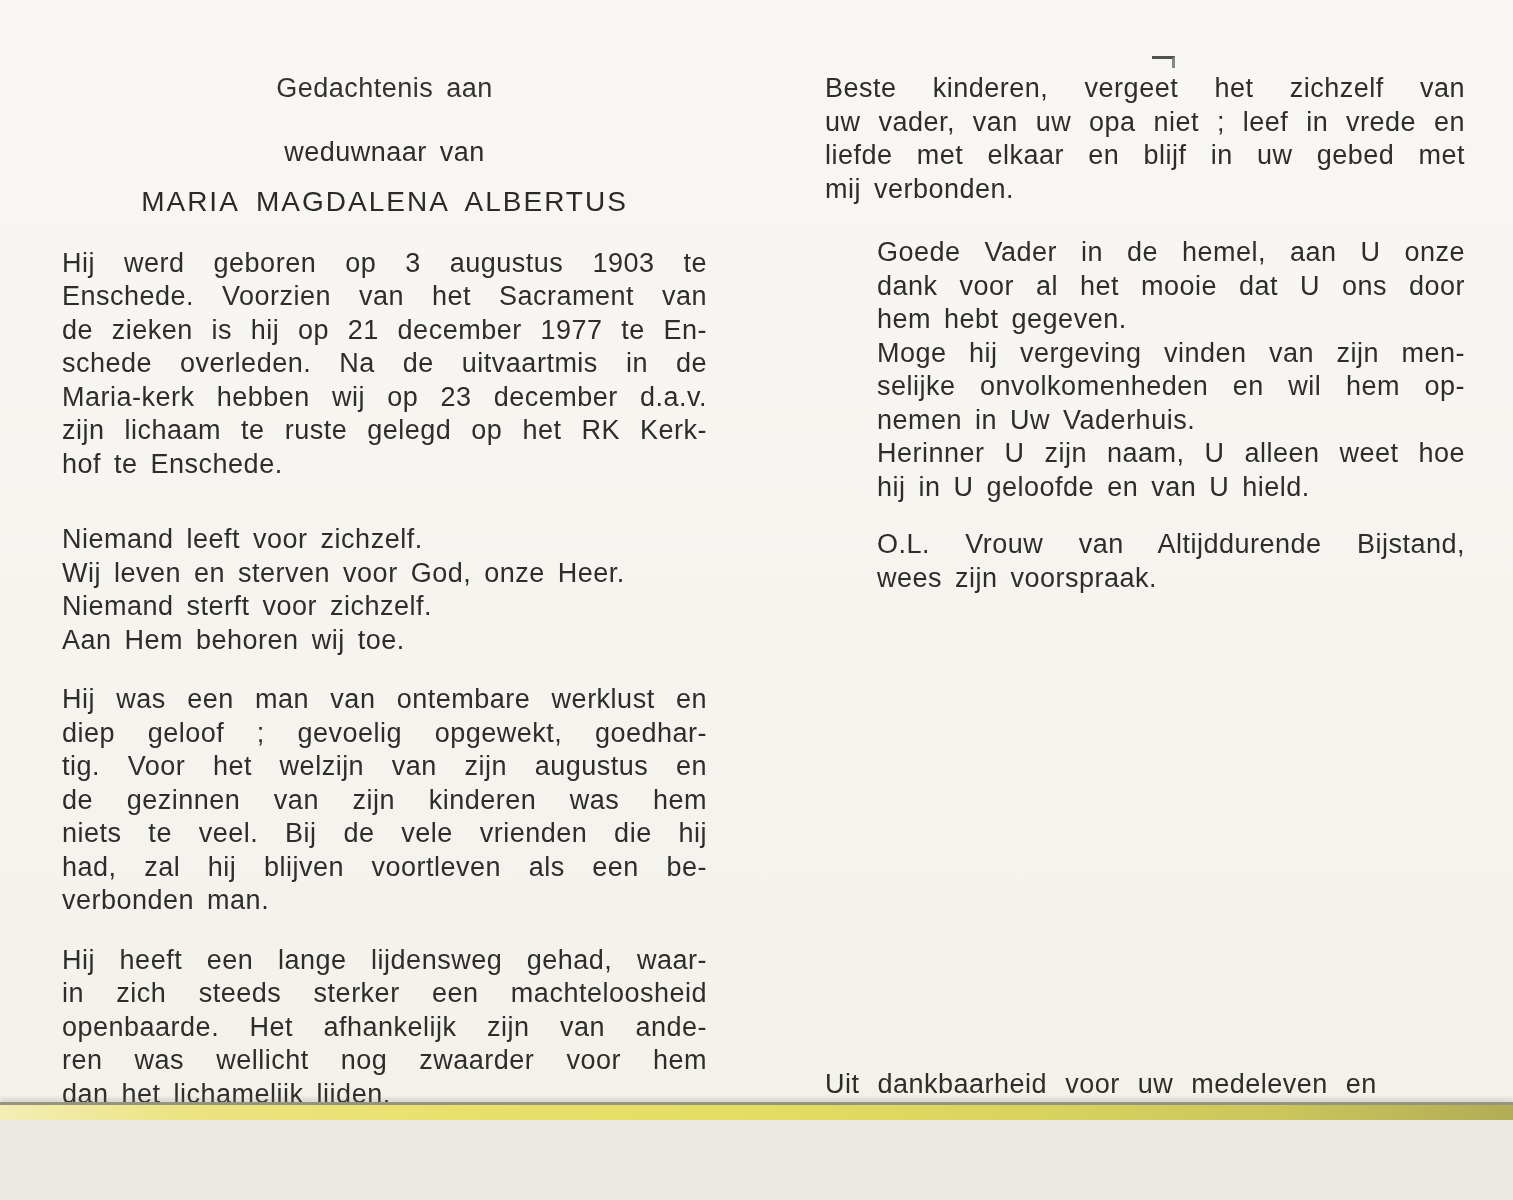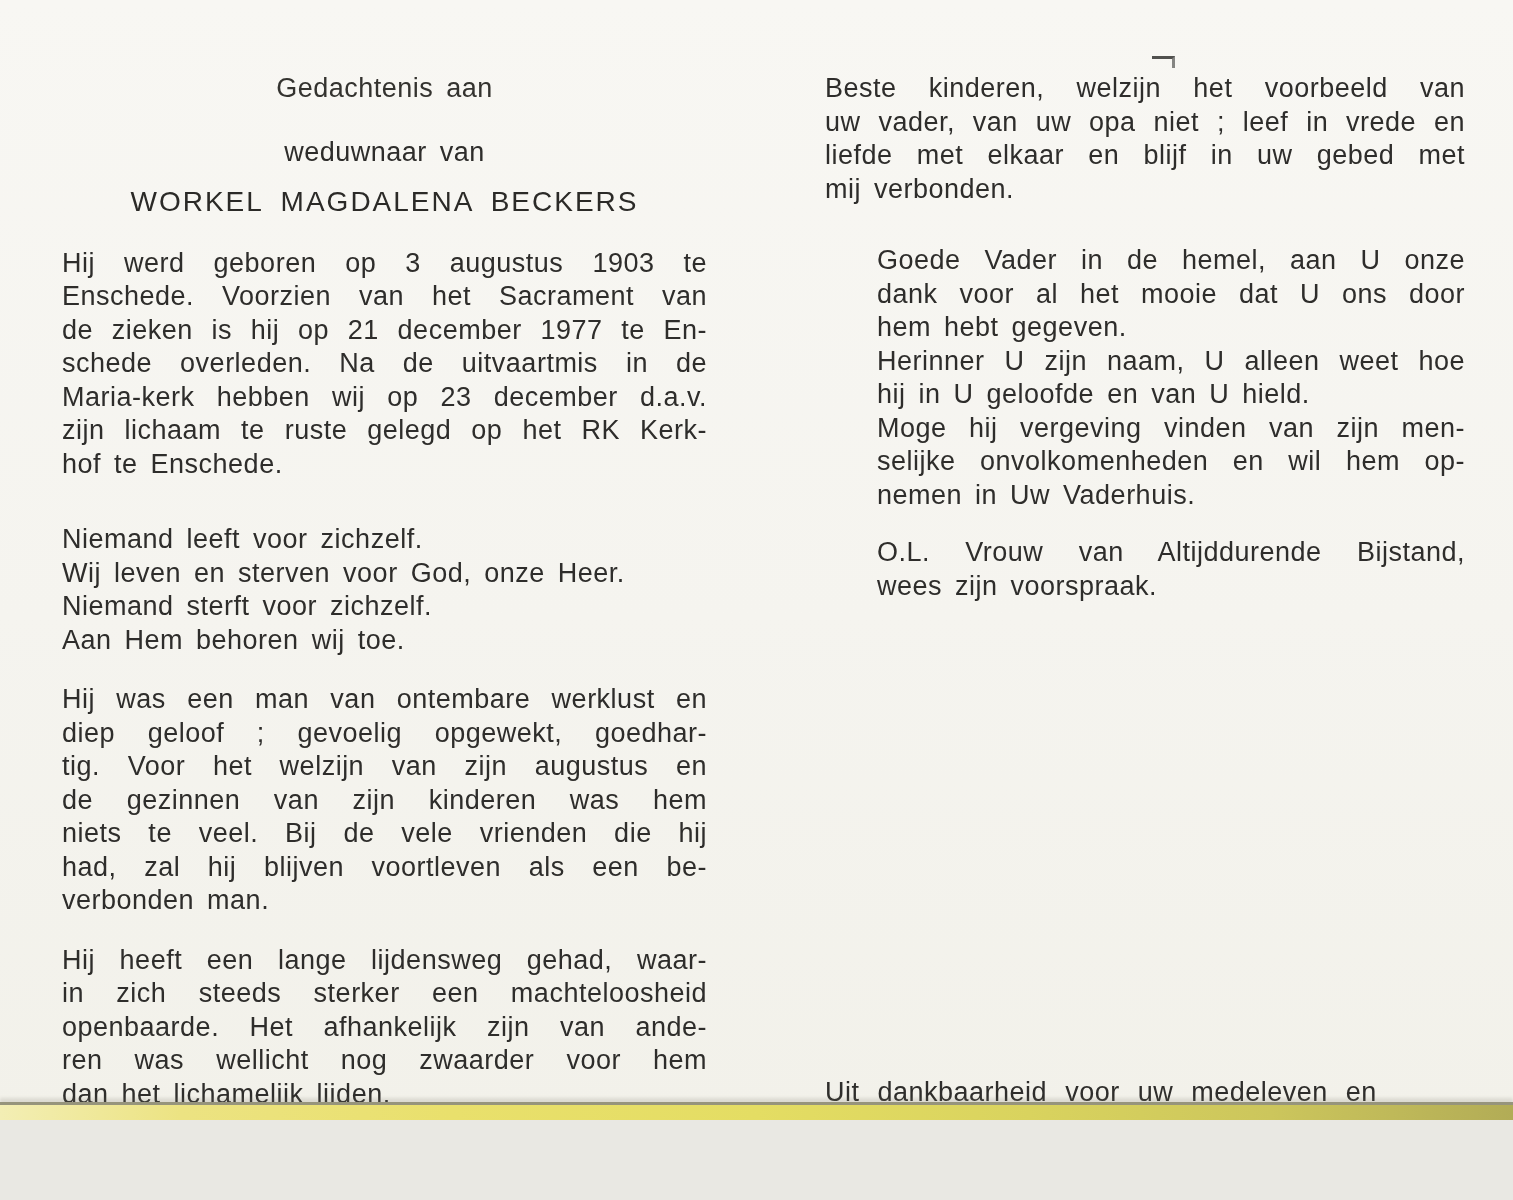--- a/index.html
+++ b/index.html
@@ -60,21 +60,21 @@
 
   
   .justify .tline { text-align: justify; text-align-last: justify; }
   .justify .tline:last-child { text-align-last: left; }
   .nojust .tline { text-align: left; }
 
   .mt-lg { margin-top: 42px; }
   .mt-md { margin-top: 26px; }
 
   .indent { margin-left: 52px; width: 588px; }
-  .prayer-group { margin-top: 38px; }
+  .prayer-group { margin-top: 30px; }
   .intercession { margin-top: 24px; }
   .gratitude {
     margin-top: 465px;
     line-height: 48px;
     word-spacing: 10px;
   }
 
   
   .scan-mark {
     position: absolute;
@@ -95,21 +95,21 @@
   }
 </style>
 </head>
 <body>
 
 <div class="page">
 
   <div class="col left">
     <div class="dedication">Gedachtenis aan</div>
     <div class="relation">weduwnaar van</div>
-    <div class="spouse">WORKEL MAGDALENA BECKERS</div>
+    <div class="spouse">MARIA MAGDALENA ALBERTUS</div>
 
     <div class="para justify">
         <div class="tline">Hij werd geboren op 3 augustus 1903 te</div>
         <div class="tline">Enschede. Voorzien van het Sacrament van</div>
         <div class="tline">de zieken is hij op 21 december 1977 te En-</div>
         <div class="tline">schede overleden. Na de uitvaartmis in de</div>
         <div class="tline">Maria-kerk hebben wij op 23 december d.a.v.</div>
         <div class="tline">zijn lichaam te ruste gelegd op het RK Kerk-</div>
         <div class="tline">hof te Enschede.</div>
       </div>
@@ -135,40 +135,40 @@
         <div class="tline">Hij heeft een lange lijdensweg gehad, waar-</div>
         <div class="tline">in zich steeds sterker een machteloosheid</div>
         <div class="tline">openbaarde. Het afhankelijk zijn van ande-</div>
         <div class="tline">ren was wellicht nog zwaarder voor hem</div>
         <div class="tline">dan het lichamelijk lijden.</div>
       </div>
   </div>
 
   <div class="col right">
     <div class="para justify">
-        <div class="tline">Beste kinderen, welzijn het voorbeeld van</div>
+        <div class="tline">Beste kinderen, vergeet het zichzelf van</div>
         <div class="tline">uw vader, van uw opa niet ; leef in vrede en</div>
         <div class="tline">liefde met elkaar en blijf in uw gebed met</div>
         <div class="tline">mij verbonden.</div>
       </div>
 
     <div class="prayer-group">
       <div class="para justify indent">
           <div class="tline">Goede Vader in de hemel, aan U onze</div>
           <div class="tline">dank voor al het mooie dat U ons door</div>
           <div class="tline">hem hebt gegeven.</div>
         </div>
       <div class="para justify indent">
-          <div class="tline">Herinner U zijn naam, U alleen weet hoe</div>
-          <div class="tline">hij in U geloofde en van U hield.</div>
-        </div>
-      <div class="para justify indent">
           <div class="tline">Moge hij vergeving vinden van zijn men-</div>
           <div class="tline">selijke onvolkomenheden en wil hem op-</div>
           <div class="tline">nemen in Uw Vaderhuis.</div>
+        </div>
+      <div class="para justify indent">
+          <div class="tline">Herinner U zijn naam, U alleen weet hoe</div>
+          <div class="tline">hij in U geloofde en van U hield.</div>
         </div>
     </div>
 
     <div class="para justify indent intercession">
         <div class="tline">O.L. Vrouw van Altijddurende Bijstand,</div>
         <div class="tline">wees zijn voorspraak.</div>
       </div>
 
     <div class="para nojust gratitude">
         <div class="tline">Uit dankbaarheid voor uw medeleven en</div>

